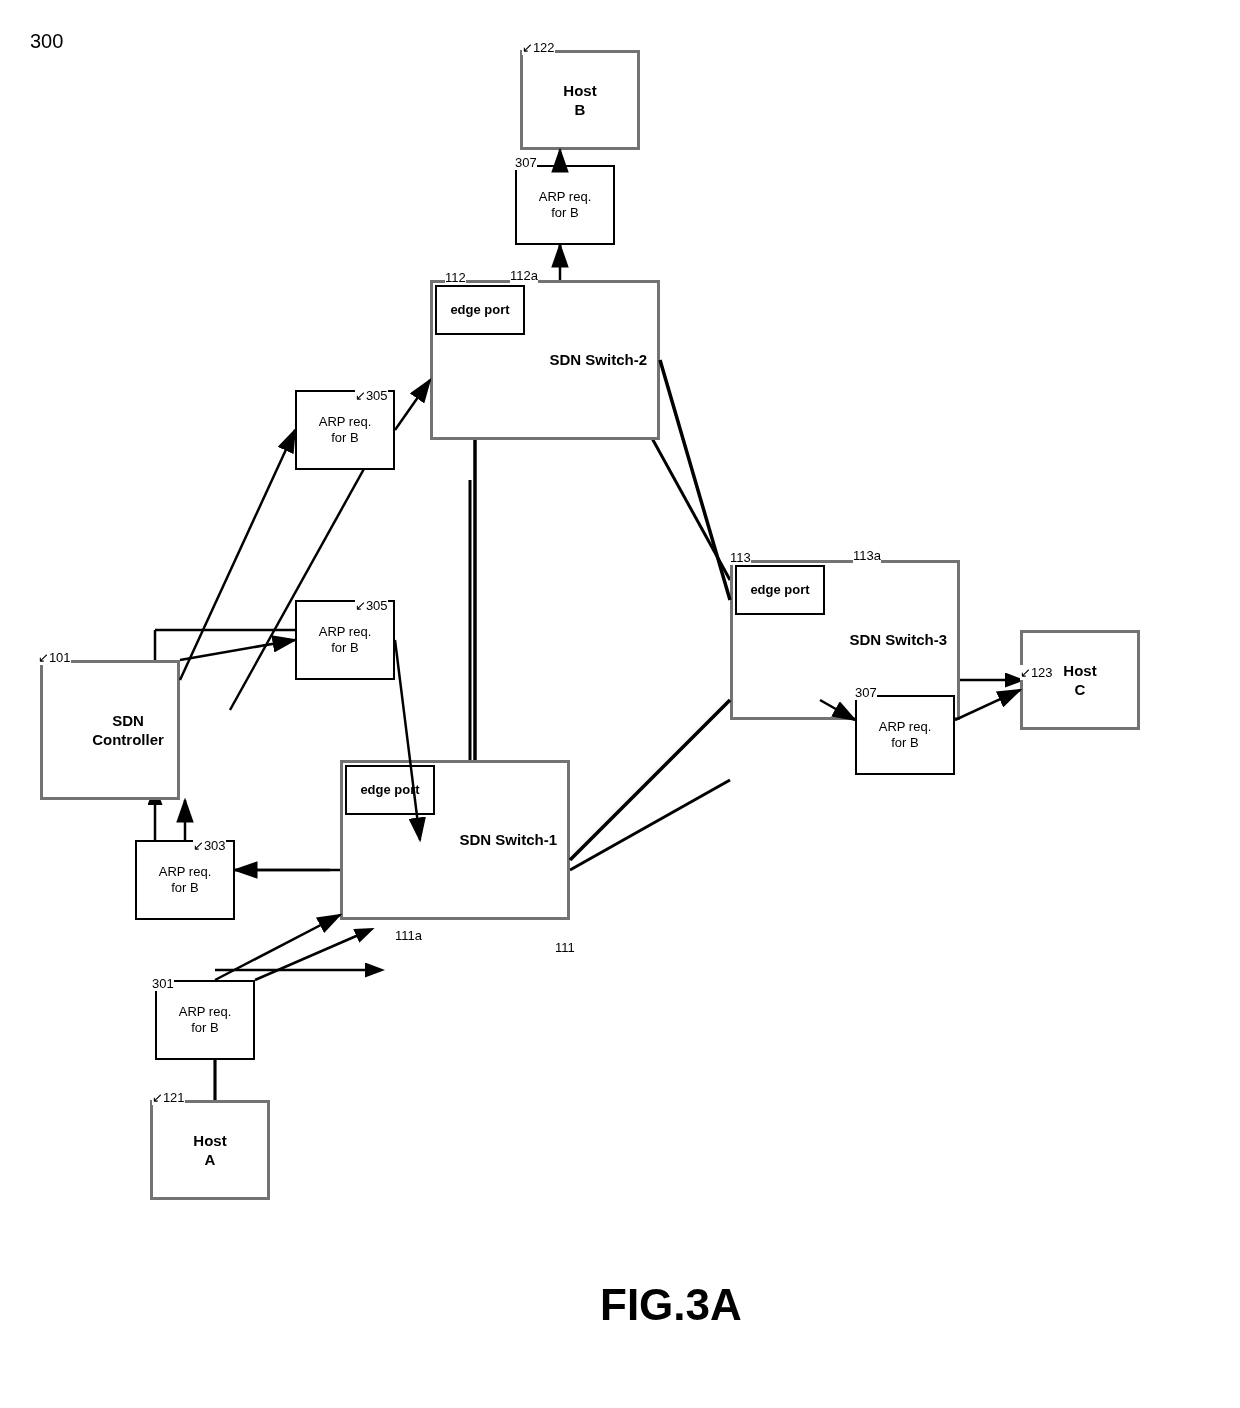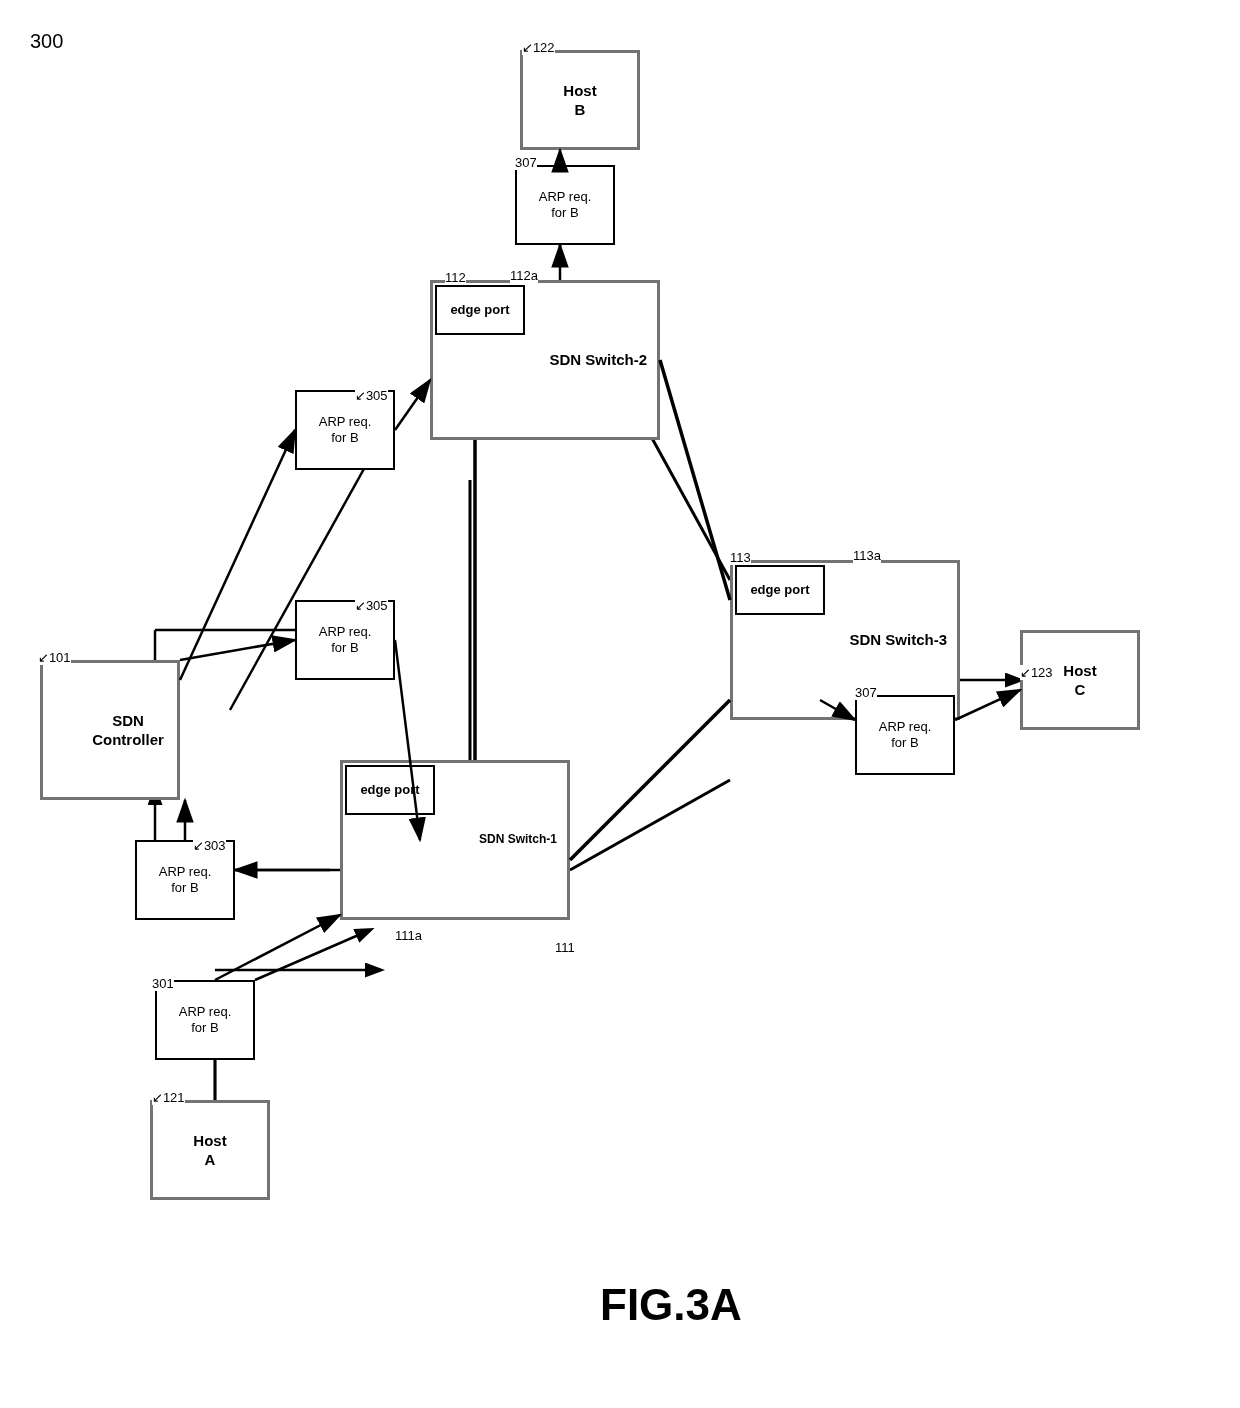--- a/index.html
+++ b/index.html
@@ -108,21 +108,21 @@
 
   <div class="box box-bold" style="left:40px; top:660px; width:140px; height:140px;padding-left:36px;">
     <span>SDN<br>Controller</span>
   </div>
   <div class="label" style="left:38px; top:650px; font-size:13px;">↙101</div>
 
   <div class="box box-bold" style="left:340px; top:760px; width:230px; height:160px;">
     <div style="position:relative; width:100%; height:100%; display:flex; align-items:center; justify-content:center;">
 
       <div class="small-box" style="position:absolute; left:2px; top:2px; width:90px; height:50px;">edge port</div>
-      <span style="position:absolute; right:10px; top:50%; transform:translateY(-50%); font-size:12px; font-weight:bold;">SDN Switch-1</span>
+      <span style="position:absolute; right:10px; top:50%; transform:translateY(-50%); font-size:15px; font-weight:bold;">SDN Switch-1</span>
     </div>
   </div>
   <div class="label" style="left:395px; top:928px; font-size:13px;text-align:right;">111a</div>
   <div class="label" style="left:555px; top:940px; font-size:13px;">111</div>
 
   <div class="box box-bold" style="left:430px; top:280px; width:230px; height:160px;">
     <div style="position:relative; width:100%; height:100%; display:flex; align-items:center; justify-content:center;">
       <div class="small-box" style="position:absolute; left:2px; top:2px; width:90px; height:50px;">edge port</div>
       <span style="position:absolute; right:10px; top:50%; transform:translateY(-50%); font-size:15px; font-weight:bold;">SDN Switch-2</span>
     </div>

